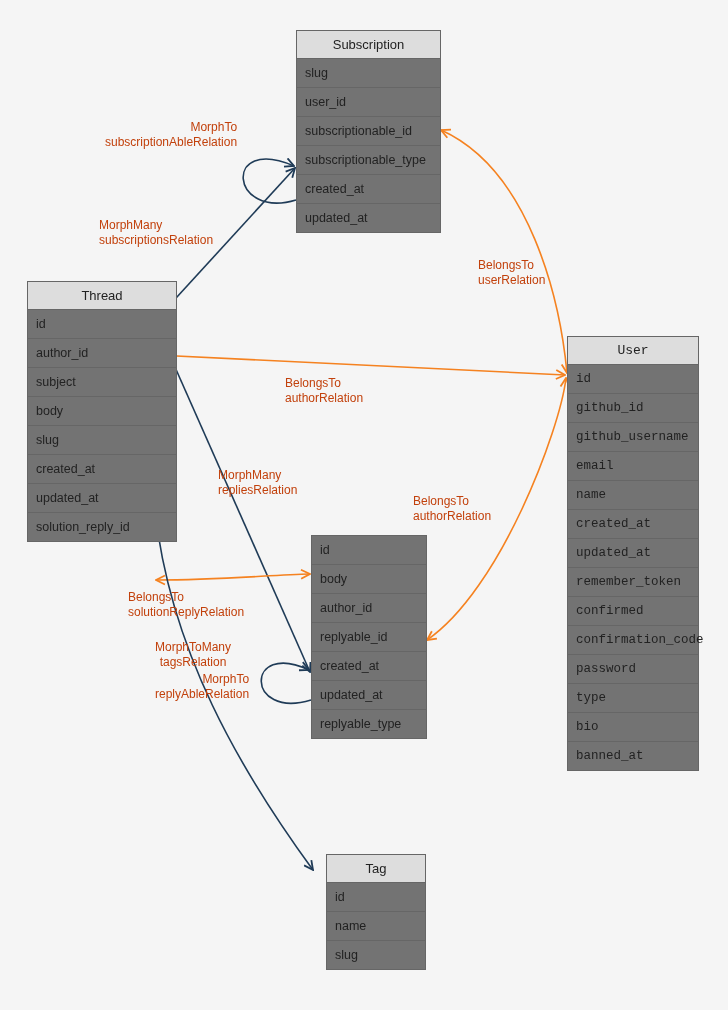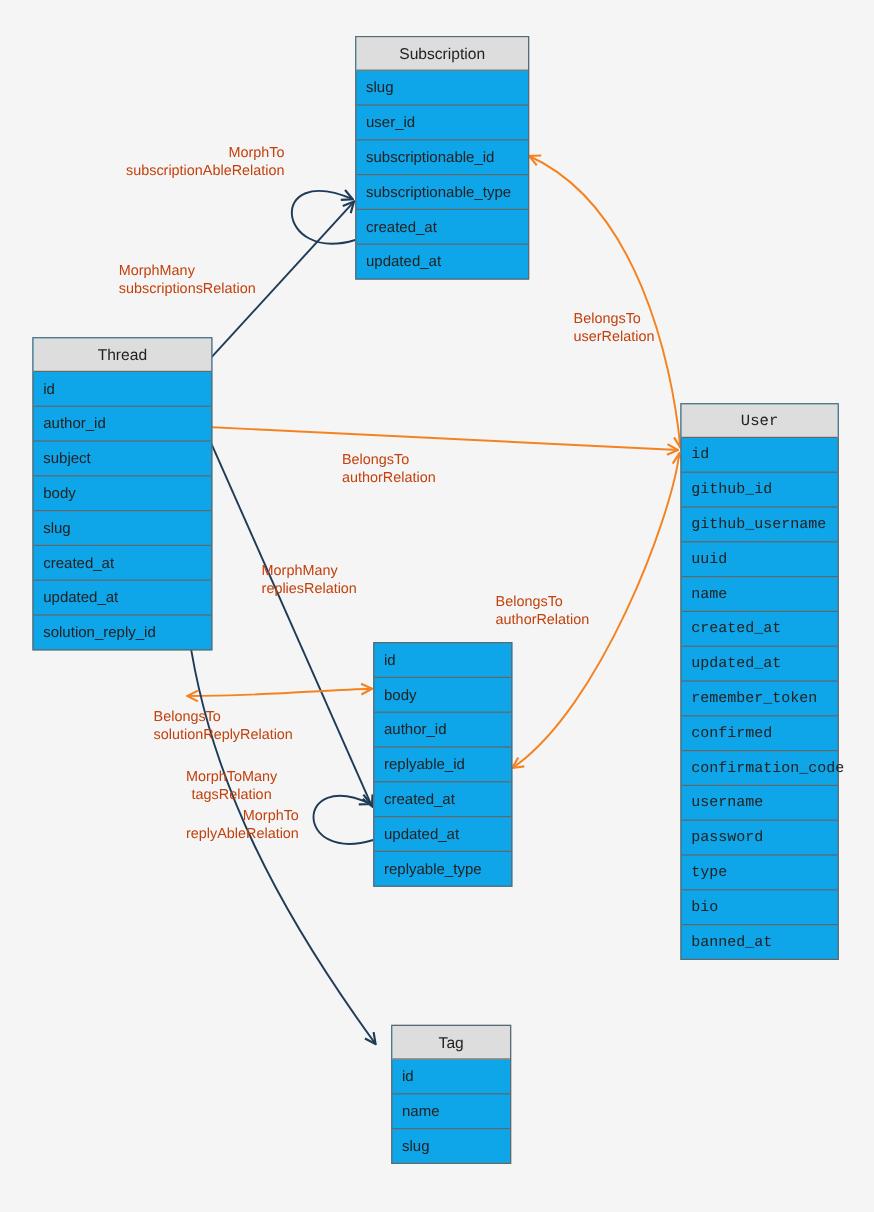--- a/index.html
+++ b/index.html
@@ -16,21 +16,21 @@
   }
   svg.wires {
     position: absolute;
     top: 0; left: 0;
     width: 728px;
     height: 1010px;
     pointer-events: none;
   }
   .entity {
     position: absolute;
-    background: #0ea5e9;
+    background: #737373;
     border: 1px solid #666;
     box-sizing: border-box;
   }
   .entity .title {
     background: #ddd;
     border-bottom: 1px solid #666;
     text-align: center;
     padding: 6px 4px;
     font-size: 13px;
   }
@@ -111,28 +111,27 @@
   <div class="field">created_at</div>
   <div class="field">updated_at</div>
   <div class="field">replyable_type</div>
 </div>
 
 <div class="entity" style="left:567px; top:336px; width:132px;font-family:Liberation Mono, monospace;">
   <div class="title">User</div>
   <div class="field">id</div>
   <div class="field">github_id</div>
   <div class="field">github_username</div>
-  <div class="field">uuid</div>
+  <div class="field">email</div>
   <div class="field">name</div>
   <div class="field">created_at</div>
   <div class="field">updated_at</div>
   <div class="field">remember_token</div>
   <div class="field">confirmed</div>
   <div class="field">confirmation_code</div>
-  <div class="field">username</div>
   <div class="field">password</div>
   <div class="field">type</div>
   <div class="field">bio</div>
   <div class="field">banned_at</div>
 </div>
 
 <div class="entity" style="left:314px; top:854px; width:100px;margin-left:12px;">
   <div class="title">Tag</div>
   <div class="field">id</div>
   <div class="field">name</div>

